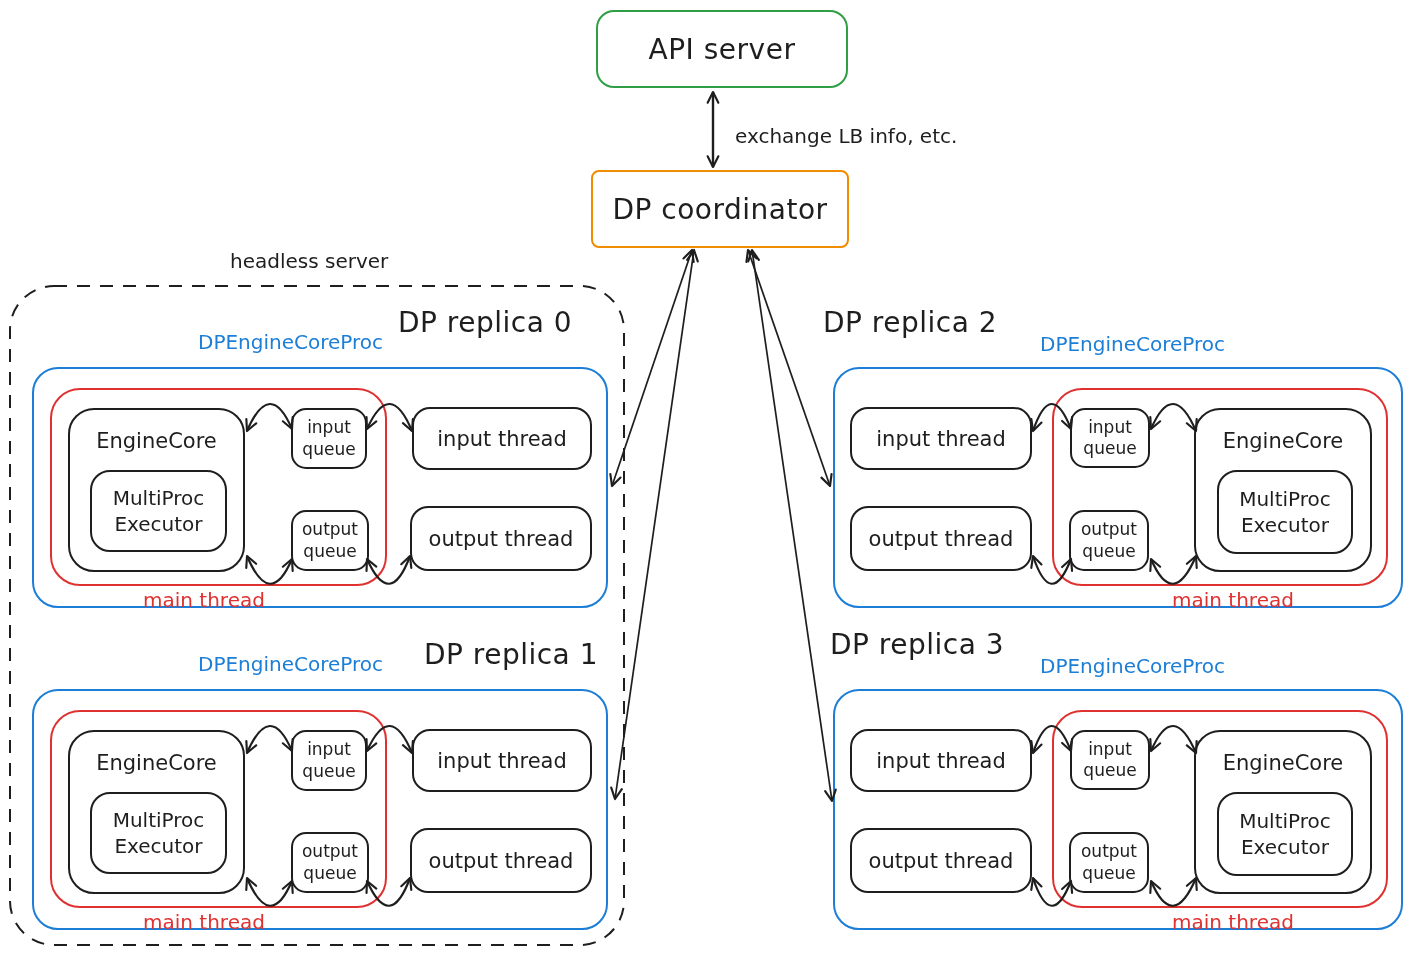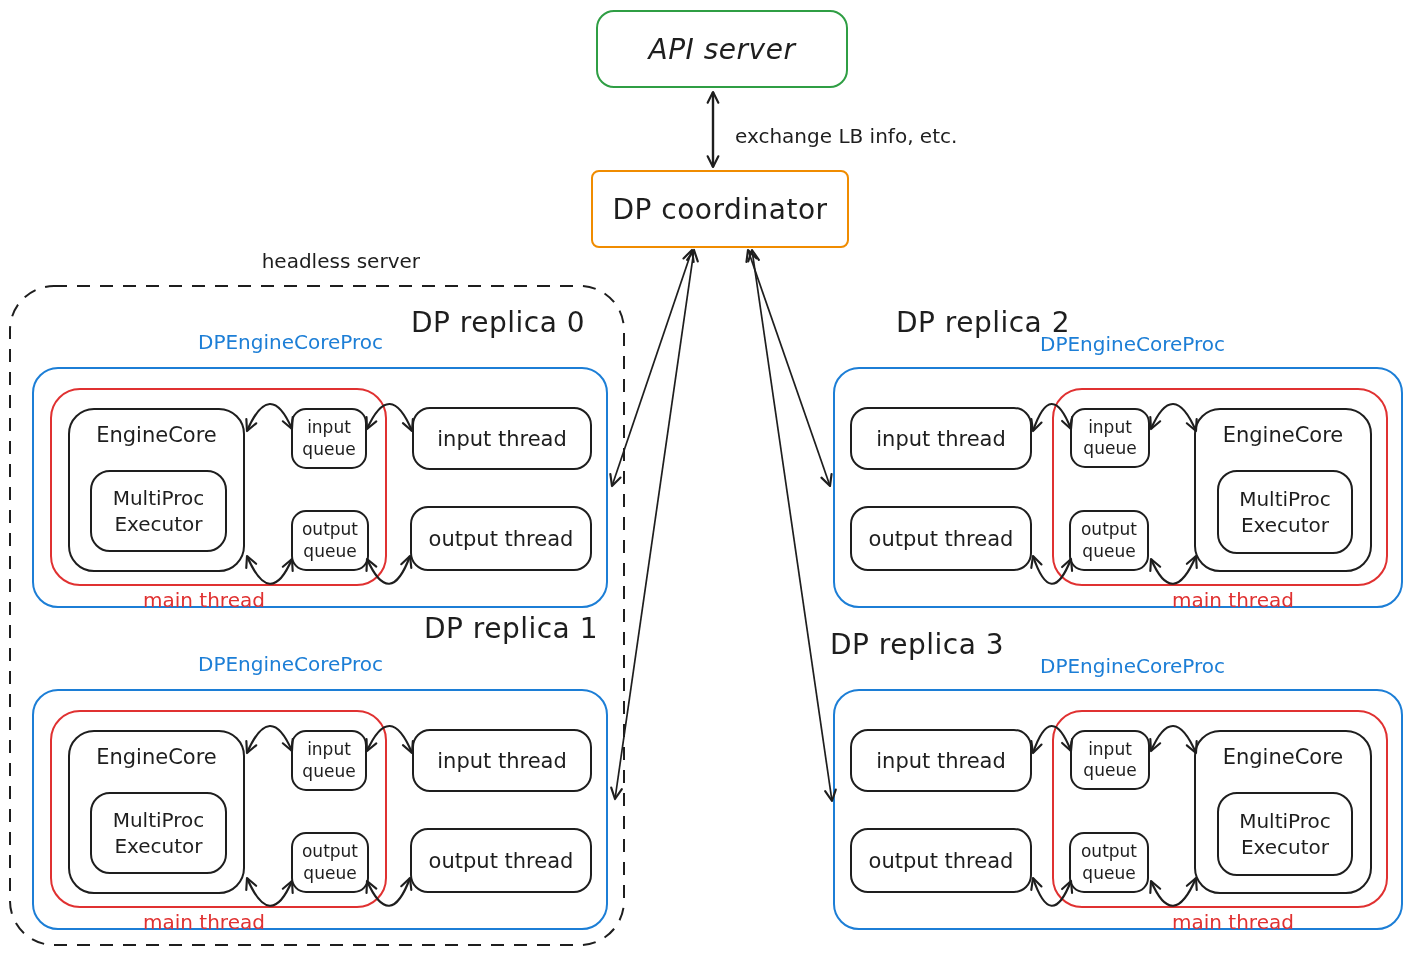--- a/index.html
+++ b/index.html
@@ -8,29 +8,29 @@
   *{box-sizing:border-box;margin:0;padding:0;}
   html,body{background:#ffffff;}
   body{font-family:"DejaVu Sans",sans-serif;color:var(--ink);}
   #stage{position:relative;width:1420px;height:960px;background:#ffffff;overflow:hidden;}
 
   .grp{position:absolute;left:0;width:1420px;height:960px;}
 
   .box{position:absolute;border:2.5px solid var(--ink);border-radius:20px;background:#fff;
        display:flex;align-items:center;justify-content:center;text-align:center;}
   .big{font-size:28px;border-radius:18px;letter-spacing:.5px;}
-  .green-b{border-color:var(--green);font-style:italic;}
+  .green-b{border-color:var(--green);}
   .orange-b{border-color:var(--orange);border-radius:8px;}
 
   .frame{position:absolute;border:2.5px solid var(--ink);border-radius:26px;background:#fff;}
   .frame.blue{border-color:var(--blue);}
   .frame.red{border-color:var(--red);border-radius:30px;background:transparent;}
 
   .engine{border-radius:26px;flex-direction:column;justify-content:flex-start;}
-  .engine-lbl{font-size:21px;margin-top:13px;}
+  .engine-lbl{font-size:21px;margin-top:19px;}
   .mp{font-size:20px;line-height:1.3;border-radius:20px;padding:2px 6px;}
   .queue{font-size:17px;line-height:1.25;border-radius:15px;padding:2px;}
   .thread{font-size:21px;border-radius:18px;}
 
   .lbl{position:absolute;white-space:nowrap;font-size:20px;}
   .title{font-size:28px;letter-spacing:.5px;}
   .proc{color:var(--blue);text-align:left;}
   .mt{color:var(--red);text-align:left;}
 
   #arrows{position:absolute;left:0;top:0;width:1420px;height:960px;pointer-events:none;z-index:5;}
@@ -42,56 +42,56 @@
   #ah path{stroke:var(--ink);}
 </style>
 </head>
 <body>
 
 <div id="stage">
 
   <div class="box big green-b" style="left:596px;top:10px;width:252px;height:78px">API server</div>
   <div class="lbl" style="left:735px;top:124px">exchange LB info, etc.</div>
   <div class="box big orange-b" style="left:591px;top:170px;width:258px;height:78px">DP coordinator</div>
-  <div class="lbl" style="left:230px;top:249px;width:190px;text-align:right">headless server</div>
+  <div class="lbl" style="left:230px;top:249px;width:190px;text-align:left">headless server</div>
 
   <div class="grp" style="top:0">
-    <div class="lbl title" style="left:398px;top:306px;width:200px;text-align:center">DP replica 0</div>
+    <div class="lbl title" style="left:398px;top:306px;width:200px;text-align:left">DP replica 0</div>
     <div class="lbl proc" style="left:198px;top:330px;width:200px">DPEngineCoreProc</div>
     <div class="frame blue" style="left:32px;top:367px;width:576px;height:241px"></div>
     <div class="frame red" style="left:50px;top:388px;width:337px;height:198px"></div>
     <div class="box engine" style="left:68px;top:408px;width:177px;height:164px">
       <span class="engine-lbl">EngineCore</span>
       <div class="box mp" style="left:20px;top:60px;width:137px;height:82px">MultiProc Executor</div>
     </div>
     <div class="box queue" style="left:291px;top:408px;width:76px;height:61px">input queue</div>
     <div class="box queue" style="left:291px;top:510px;width:78px;height:61px">output queue</div>
     <div class="box thread" style="left:412px;top:407px;width:180px;height:63px">input thread</div>
     <div class="box thread" style="left:410px;top:506px;width:182px;height:65px">output thread</div>
     <div class="lbl mt" style="left:143px;top:588px;width:126px">main thread</div>
   </div>
 
   <div class="grp" style="top:322px">
-    <div class="lbl title" style="left:398px;top:290px;width:200px;text-align:right">DP replica 1</div>
+    <div class="lbl title" style="left:398px;top:316px;width:200px;text-align:right">DP replica 1</div>
     <div class="lbl proc" style="left:198px;top:330px;width:200px">DPEngineCoreProc</div>
     <div class="frame blue" style="left:32px;top:367px;width:576px;height:241px"></div>
     <div class="frame red" style="left:50px;top:388px;width:337px;height:198px"></div>
     <div class="box engine" style="left:68px;top:408px;width:177px;height:164px">
       <span class="engine-lbl">EngineCore</span>
       <div class="box mp" style="left:20px;top:60px;width:137px;height:82px">MultiProc Executor</div>
     </div>
     <div class="box queue" style="left:291px;top:408px;width:76px;height:61px">input queue</div>
     <div class="box queue" style="left:291px;top:510px;width:78px;height:61px">output queue</div>
     <div class="box thread" style="left:412px;top:407px;width:180px;height:63px">input thread</div>
     <div class="box thread" style="left:410px;top:506px;width:182px;height:65px">output thread</div>
     <div class="lbl mt" style="left:143px;top:588px;width:126px">main thread</div>
   </div>
 
   <div class="grp" style="top:0">
-    <div class="lbl title" style="left:830px;top:306px;width:240px;text-align:right">DP replica 2</div>
+    <div class="lbl title" style="left:790px;top:306px;width:240px;text-align:center">DP replica 2</div>
     <div class="lbl proc" style="left:1040px;top:332px;width:200px">DPEngineCoreProc</div>
     <div class="frame blue" style="left:833px;top:367px;width:570px;height:241px"></div>
     <div class="frame red" style="left:1052px;top:388px;width:336px;height:198px"></div>
     <div class="box thread" style="left:850px;top:407px;width:182px;height:63px">input thread</div>
     <div class="box thread" style="left:850px;top:506px;width:182px;height:65px">output thread</div>
     <div class="box queue" style="left:1070px;top:408px;width:80px;height:60px">input queue</div>
     <div class="box queue" style="left:1069px;top:510px;width:80px;height:61px">output queue</div>
     <div class="box engine" style="left:1194px;top:408px;width:178px;height:164px">
       <span class="engine-lbl">EngineCore</span>
       <div class="box mp" style="left:21px;top:60px;width:136px;height:84px">MultiProc Executor</div>

